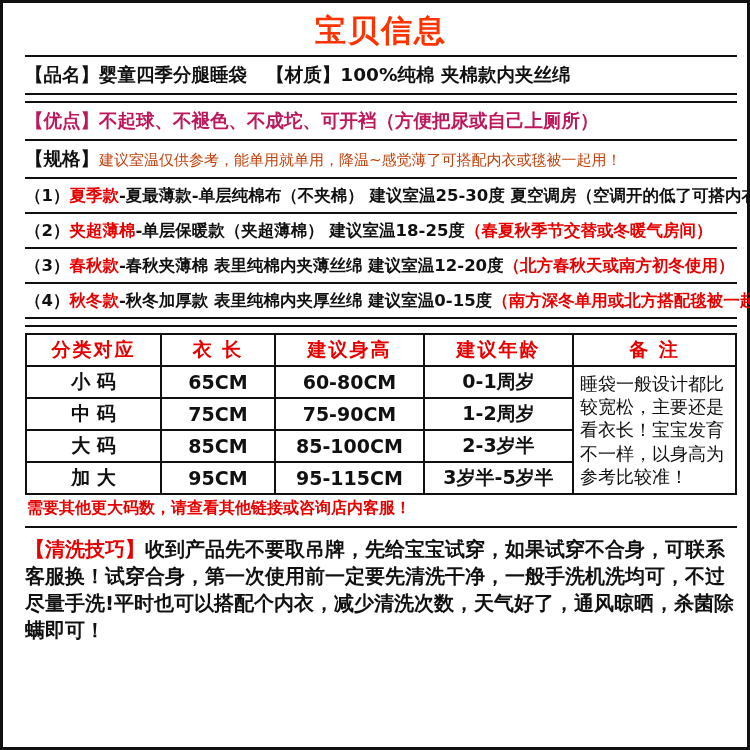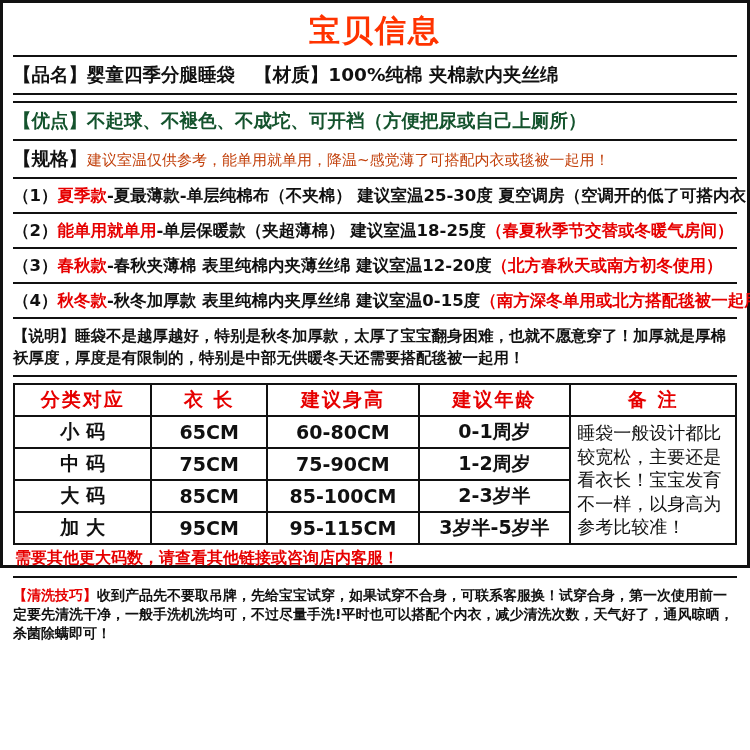--- a/index.html
+++ b/index.html
@@ -9,24 +9,24 @@
   body {
     width: 750px;
     height: 750px;
     background: #ffffff;
     font-family: "DejaVu Sans", "Liberation Sans", sans-serif;
     overflow: hidden;
   }
   .page {
     position: relative;
     width: 750px;
-    height: 568px;
+    height: 750px;
     box-sizing: border-box;
     border: 3px solid #111;
-    padding: 6px 10px 0 10px;
+    padding: 6px 10px 0 22px;
     background: #fff;
   }
   .title {
     text-align: center;
     color: #ff3300;
     font-size: 31px;
     font-weight: bold;
     letter-spacing: 2px;
     margin: 4px 0 8px 0;
     line-height: 1.1;
@@ -42,21 +42,21 @@
     color: #111;
     font-weight: bold;
     margin: 3px 0;
     white-space: nowrap;
   }
   .lbl {
     font-weight: bold;
     color: #111;
   }
   .red {
-    color: #14532d;
+    color: #be185d;
   }
   .spec-note {
     font-size: 15px;
     font-weight: normal;
     color: #c2410c;
   }
   .season-line {
     font-size: 16.5px;
     font-weight: bold;
     margin: 4px 0;
@@ -117,21 +117,21 @@
   }
   .warn {
     color: #e60000;
     font-size: 16px;
     font-weight: bold;
     text-align: left;
     padding: 3px 2px 2px 2px;
     white-space: nowrap;
   }
   .wash {
-    font-size: 14px;
+    font-size: 20px;
     line-height: 1.35;
     font-weight: bold;
     color: #111;
     margin-top: 8px;
   }
   .wash .tip {
     color: #e60000;
     font-weight: bold;
   }
 </style>
@@ -165,40 +165,37 @@
 
   <hr class="hr">
 
   <div class="season-line">
     <span class="num">（1）</span><span class="name">夏季款</span><span class="desc">-夏最薄款-单层纯棉布（不夹棉）</span>&nbsp;<span class="temp">建议室温25-30度</span>&nbsp;<span class="desc">夏空调房（空调开的低了可搭内衣）</span>
   </div>
 
   <hr class="hr">
 
   <div class="season-line">
-    <span class="num">（2）</span><span class="name">能单用就单用</span><span class="desc">-单层保暖款（夹超薄棉）</span>&nbsp;<span class="temp">建议室温18-25度</span><span class="paren">（春夏秋季节交替或冬暖气房间）</span>
+    <span class="num">（2）</span><span class="name">夹超薄棉</span><span class="desc">-单层保暖款（夹超薄棉）</span>&nbsp;<span class="temp">建议室温18-25度</span><span class="paren">（春夏秋季节交替或冬暖气房间）</span>
   </div>
 
   <hr class="hr">
 
   <div class="season-line">
     <span class="num">（3）</span><span class="name">春秋款</span><span class="desc">-春秋夹薄棉 表里纯棉内夹薄丝绵</span>&nbsp;<span class="temp">建议室温12-20度</span><span class="paren">（北方春秋天或南方初冬使用）</span>
   </div>
 
   <hr class="hr">
 
   <div class="season-line">
     <span class="num">（4）</span><span class="name">秋冬款</span><span class="desc">-秋冬加厚款 表里纯棉内夹厚丝绵</span>&nbsp;<span class="temp">建议室温0-15度</span><span class="paren">（南方深冬单用或北方搭配毯被一起用）</span>
   </div>
 
   <hr class="hr">
 
-  <div class="explain">
-    <span class="lblx">【说明】</span><span>睡袋不是越厚越好，特别是秋冬加厚款，太厚了宝宝翻身困难，也就不愿意穿了！加厚就是厚棉袄厚度，厚度是有限制的，特别是中部无供暖冬天还需要搭配毯被一起用！</span>
-  </div>
 
   <hr class="hr">
 
   <table class="size">
     <thead>
       <tr>
         <th style="width:19%">分类对应</th>
         <th style="width:16%">衣  长</th>
         <th style="width:21%">建议身高</th>
         <th style="width:21%">建议年龄</th>

